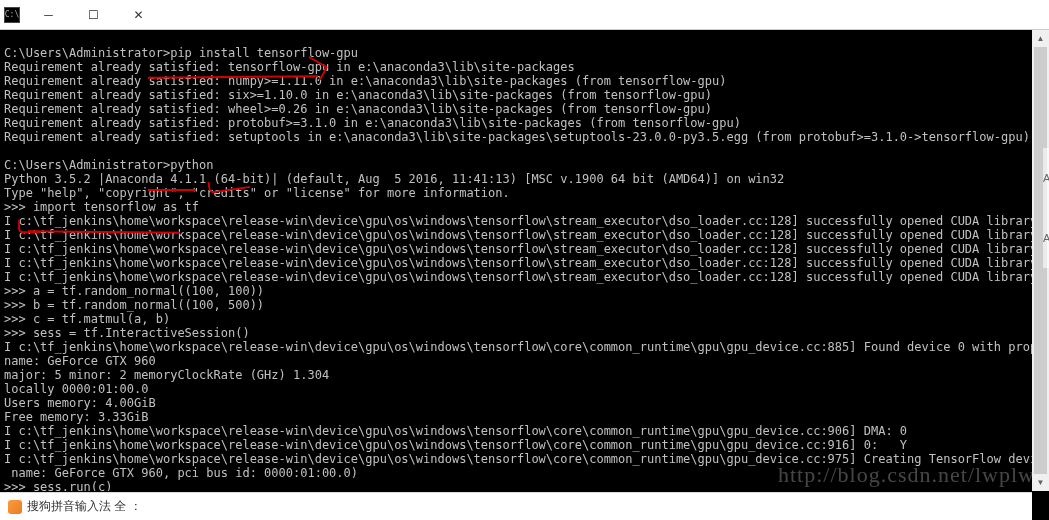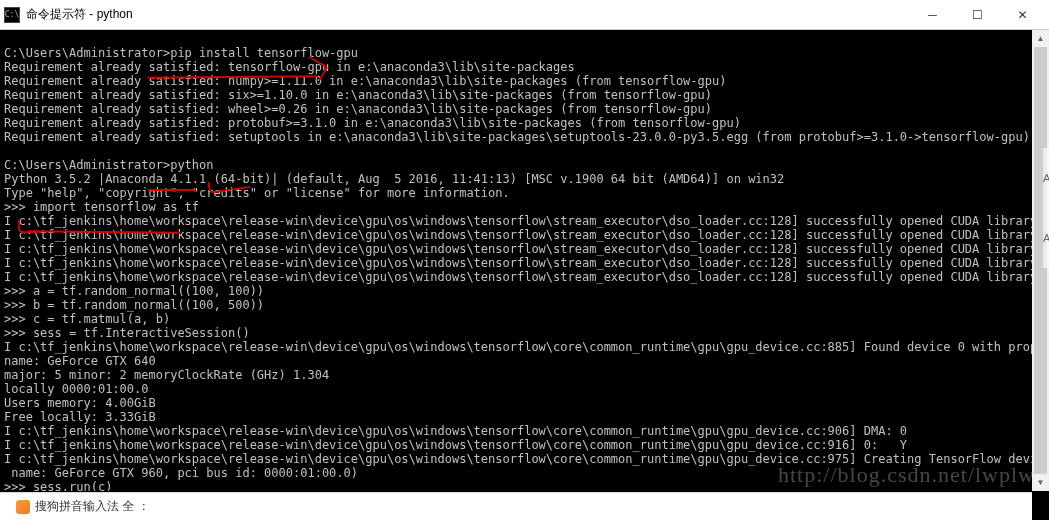--- a/index.html
+++ b/index.html
@@ -97,21 +97,21 @@
     }
     .ime-bar {
       position: absolute;
       bottom: 0;
       left: 0;
       right: 17px;
       height: 28px;
       background: #fff;
       display: flex;
       align-items: center;
-      padding: 0 16px;
+      padding: 0 8px;
       font-size: 12px;
       color: #333;
       border-top: 1px solid #ddd;
     }
     .ime-icon {
       width: 14px;
       height: 14px;
       border-radius: 3px;
       background: linear-gradient(135deg, #ff9a3c, #e67e22);
       margin-right: 5px;
@@ -196,21 +196,20 @@
       background: rgba(255,255,255,0.6);
       text-align: center;
       line-height: 60px;
     }
   </style>
 </head>
 <body>
 
 <div class="title-bar">
   <div class="title-icon">C:\</div>
-  <div class="title-text">命令提示符 - python</div>
   <div class="window-controls">
     <div class="window-btn">─</div>
     <div class="window-btn">☐</div>
     <div class="window-btn close">✕</div>
   </div>
 </div>
 
 <div class="content"><span></span>
 <span>C:\Users\Administrator&gt;pip install tensorflow-gpu</span>
 <span>Requirement already satisfied: tensorflow-gpu in e:\anaconda3\lib\site-packages</span>
@@ -227,25 +226,25 @@
 <span>I c:\tf_jenkins\home\workspace\release-win\device\gpu\os\windows\tensorflow\stream_executor\dso_loader.cc:128] successfully opened CUDA library cublas64_80.dll locally</span>
 <span>I c:\tf_jenkins\home\workspace\release-win\device\gpu\os\windows\tensorflow\stream_executor\dso_loader.cc:128] successfully opened CUDA library cudnn64_5.dll locally</span>
 <span>I c:\tf_jenkins\home\workspace\release-win\device\gpu\os\windows\tensorflow\stream_executor\dso_loader.cc:128] successfully opened CUDA library cufft64_80.dll locally</span>
 <span>I c:\tf_jenkins\home\workspace\release-win\device\gpu\os\windows\tensorflow\stream_executor\dso_loader.cc:128] successfully opened CUDA library nvcuda.dll locally</span>
 <span>I c:\tf_jenkins\home\workspace\release-win\device\gpu\os\windows\tensorflow\stream_executor\dso_loader.cc:128] successfully opened CUDA library curand64_80.dll locally</span>
 <span>&gt;&gt;&gt; a = tf.random_normal((100, 100))</span>
 <span>&gt;&gt;&gt; b = tf.random_normal((100, 500))</span>
 <span>&gt;&gt;&gt; c = tf.matmul(a, b)</span>
 <span>&gt;&gt;&gt; sess = tf.InteractiveSession()</span>
 <span>I c:\tf_jenkins\home\workspace\release-win\device\gpu\os\windows\tensorflow\core\common_runtime\gpu\gpu_device.cc:885] Found device 0 with properties:</span>
-<span>name: GeForce GTX 640</span>
+<span>name: GeForce GTX 960</span>
 <span>major: 5 minor: 2 memoryClockRate (GHz) 1.304</span>
 <span>locally 0000:01:00.0</span>
 <span>Users memory: 4.00GiB</span>
-<span>Free locally: 3.33GiB</span>
+<span>Free memory: 3.33GiB</span>
 <span>I c:\tf_jenkins\home\workspace\release-win\device\gpu\os\windows\tensorflow\core\common_runtime\gpu\gpu_device.cc:906] DMA: 0</span>
 <span>I c:\tf_jenkins\home\workspace\release-win\device\gpu\os\windows\tensorflow\core\common_runtime\gpu\gpu_device.cc:916] 0:   Y</span>
 <span>I c:\tf_jenkins\home\workspace\release-win\device\gpu\os\windows\tensorflow\core\common_runtime\gpu\gpu_device.cc:975] Creating TensorFlow device (/gpu:0) -&gt; (device: 0,</span>
 <span> name: GeForce GTX 960, pci bus id: 0000:01:00.0)</span>
 <span>&gt;&gt;&gt; sess.run(c)</span>
   <div class="underline-red-1"></div>
   <div class="underline-red-2"></div>
   <div class="underline-red-3"></div>
 </div>
 

